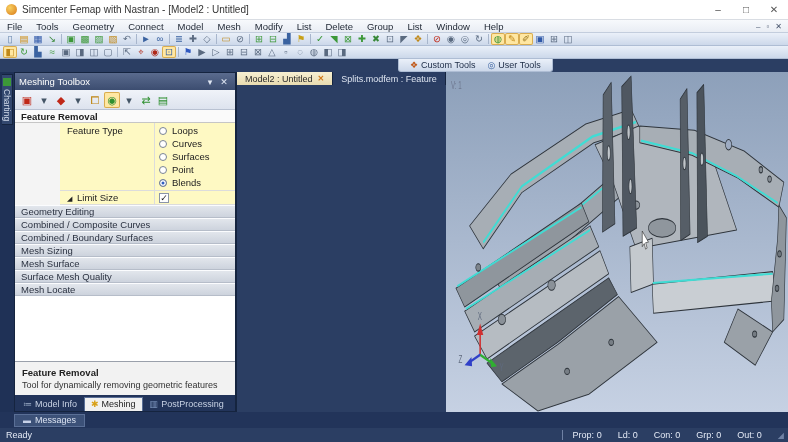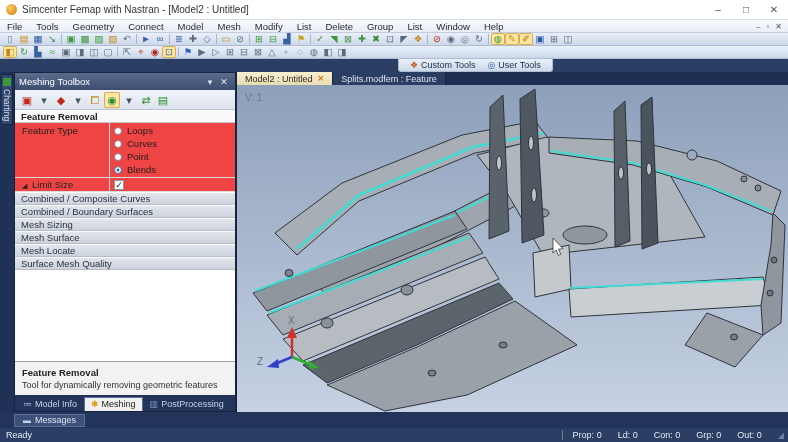--- a/index.html
+++ b/index.html
@@ -58,21 +58,21 @@
   .panel-toolbar { height:20px; background:linear-gradient(#f0f3f9,#dde3ee); border-bottom:1px solid #b9c2d2;
                    display:flex; align-items:center; padding-left:4px; gap:1px; flex:0 0 auto; }
   .panel-toolbar .tbi { width:16px; height:16px; line-height:16px; font-size:11px; }
 
   .sec-header { height:13px; line-height:12px; background:linear-gradient(#e2e6ec,#cdd3dd);
                 border-top:1px solid #fbfcfe; border-bottom:1px solid #b6bdc9; padding-left:6px;
                 font-size:9.5px; color:#2a3140; flex:0 0 auto; }
   .sec-active { height:13px; line-height:13px; background:#fafafa; border-bottom:1px solid #c6c6c6;
                 padding-left:6px; font-weight:bold; font-size:9.5px; flex:0 0 auto; }
 
-  .propgrid { background:#ef4444; flex:0 0 auto; font-size:9.5px; }
+  .propgrid { background:#fef9c3; flex:0 0 auto; font-size:9.5px;margin-left:45px; }
   .pg-row { display:flex; border-bottom:1px solid #dcdcdc; }
   .pg-label { width:95px; flex:0 0 auto; padding:2px 0 0 7px; border-right:1px solid #dcdcdc; color:#222; }
   .pg-value { flex:1; padding:1px 4px; }
   .radio-row { display:flex; align-items:center; gap:5px; height:13px;text-align:right; }
   .radio { width:8px; height:8px; border:1px solid #7a8494; border-radius:50%; background:#fff; flex:0 0 auto; }
   .radio-row.selected .radio { background:#2f5fc0; box-shadow:inset 0 0 0 1.5px #fff; }
   .expander { font-size:7px; color:#222; margin-right:2px; }
   .checkbox { width:10px; height:10px; border:1px solid #8a94a8; background:#fff; font-size:9px;
               line-height:9px; text-align:center; color:#222; margin-top:1px; }
   .pg-indent { padding-left:16px; }
@@ -87,21 +87,21 @@
   .panel-tabs { height:16px; background:#22345a; display:flex; align-items:flex-end; gap:1px;
                 padding:0 0 0 2px; flex:0 0 auto; }
   .ptab { display:flex; align-items:center; gap:3px; font-size:9px; color:#c8d2e4; padding:1px 6px 2px;
           white-space:nowrap; }
   .ptab.active { background:#f0f0f0; color:#1d1d1d; border:1px solid #5a6f96; border-bottom:none; }
   .pticon { font-size:9px; }
 
   .splitter { width:1px; background:#15243f; flex:0 0 auto; }
 
   
-  .viewarea { flex:1 1 auto; display:flex; flex-direction:column; min-width:0; }
+  .viewarea { flex:1 1 auto; display:flex; flex-direction:row; min-width:0; }
   .view-tabs { height:13px; background:#1d2f52; display:flex; flex:0 0 auto; }
   .vtab { display:flex; align-items:center; gap:5px; padding:0 8px; font-size:9px; color:#dde4f0;
           background:#2a3d63; border-right:1px solid #15243f; white-space:nowrap; }
   .vtab.active { background:linear-gradient(#f6efd2,#e9dcb0); color:#2a2a2a; }
   .vclose { color:#d07818; font-size:8px; font-weight:bold; }
   .vtab:not(.active) .vclose { display:none; }
   .viewport { flex:1 1 auto; position:relative; min-height:0; }
   .viewport svg { position:absolute; inset:0; width:100%; height:100%; display:block; }
 
   
@@ -283,46 +283,51 @@
           <div class="radio-row">
               <span class="radio"></span>
               <span>Loops</span>
             </div>
             <div class="radio-row">
               <span class="radio"></span>
               <span>Curves</span>
             </div>
             <div class="radio-row">
               <span class="radio"></span>
+              <span>Surfaces</span>
+            </div>
+            <div class="radio-row">
+              <span class="radio"></span>
               <span>Point</span>
             </div>
             <div class="radio-row selected">
               <span class="radio"></span>
               <span>Blends</span>
             </div>
         </div>
       </div>
       <div class="pg-row" style="height:14px">
         <div class="pg-label" style="padding-top:1px">
           <span class="expander">◢</span>
           <span>Limit Size</span>
         </div>
         <div class="pg-value">
           <div class="checkbox">✓</div>
         </div>
       </div>
     </div>
 
     <div>
+        <div class="sec-header"><span>Geometry Editing</span></div>
         <div class="sec-header"><span>Combined / Composite Curves</span></div>
         <div class="sec-header"><span>Combined / Boundary Surfaces</span></div>
         <div class="sec-header"><span>Mesh Sizing</span></div>
         <div class="sec-header"><span>Mesh Surface</span></div>
+        <div class="sec-header"><span>Surface Mesh Quality</span></div>
         <div class="sec-header"><span>Mesh Locate</span></div>
-        <div class="sec-header"><span>Surface Mesh Quality</span></div>
     </div>
 
     <div class="panel-spacer"></div>
 
     <div class="desc-box">
       <div class="desc-title">Feature Removal</div>
       <div class="desc-text">Tool for dynamically removing geometric features</div>
     </div>
 
     <div class="panel-tabs">

